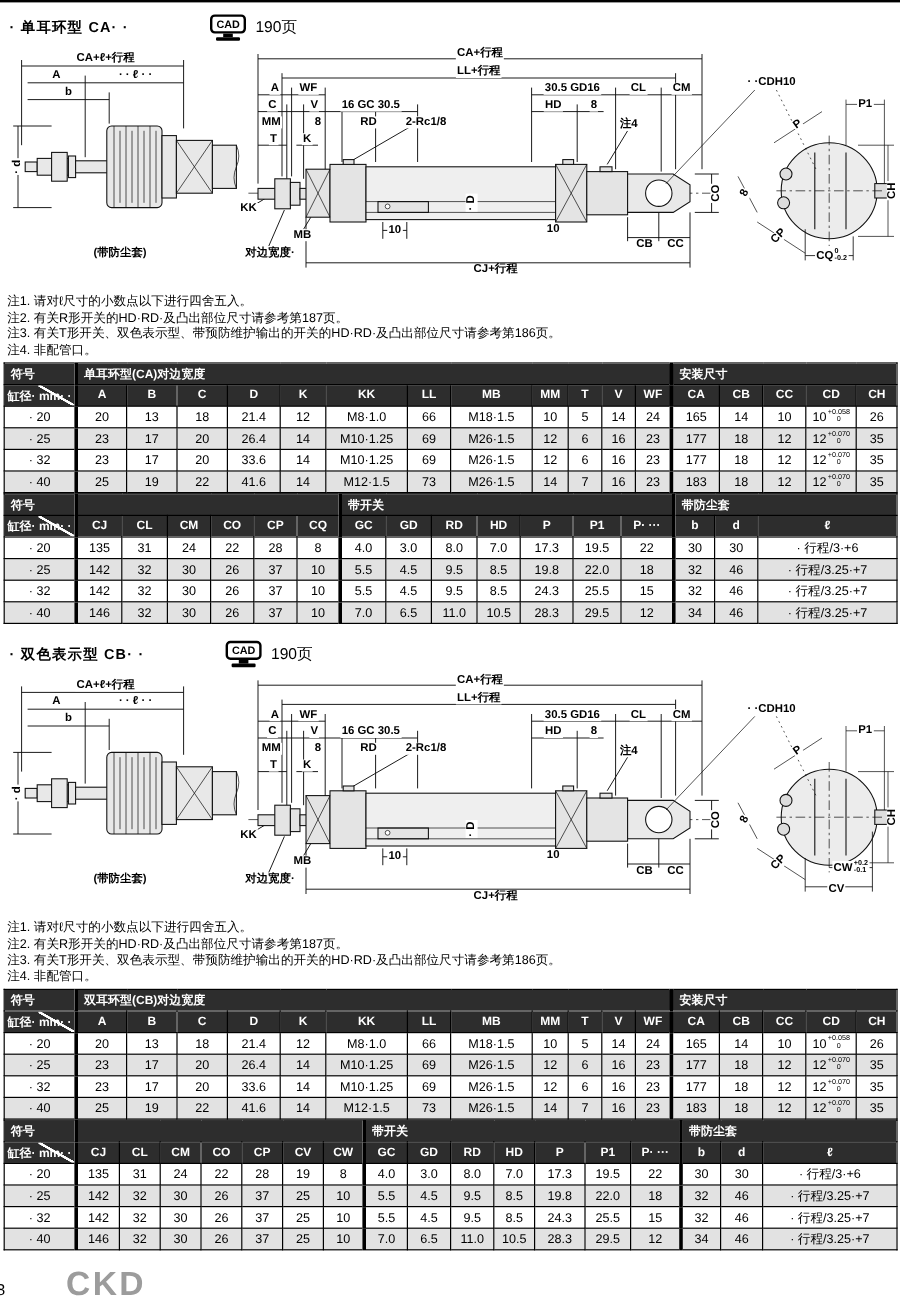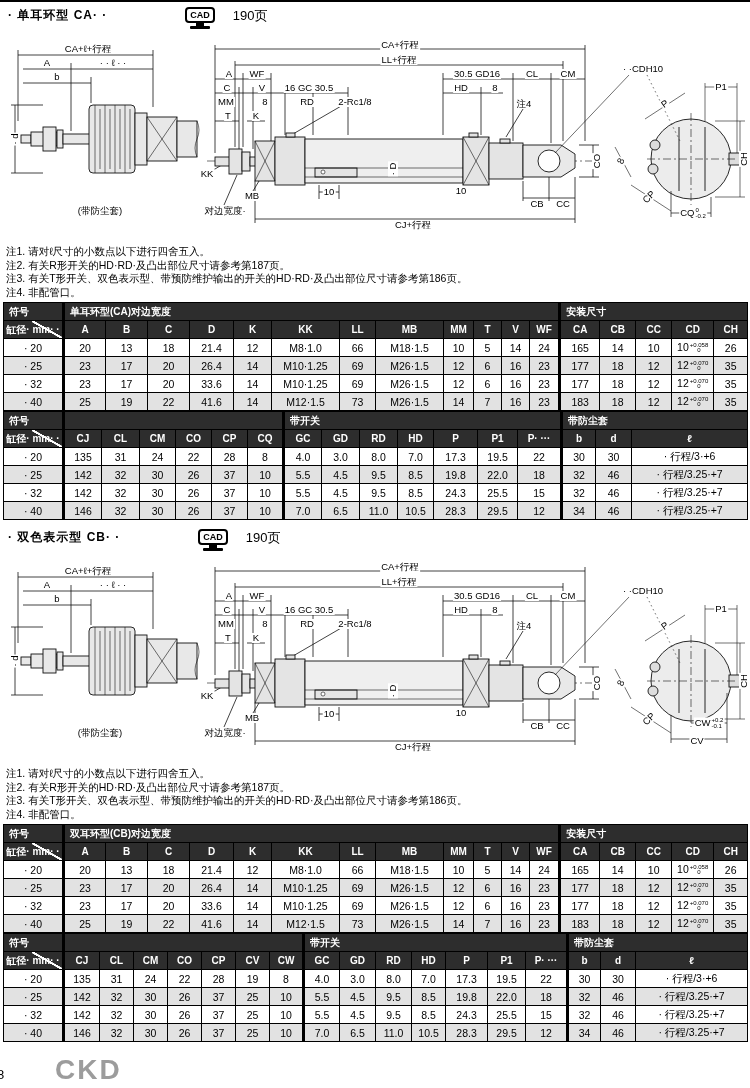--- a/index.html
+++ b/index.html
@@ -1,29 +1,29 @@
 <!DOCTYPE html>
 <html><head>
 <meta charset="utf-8">
 <style>
   html,body{margin:0;padding:0;background:#fff;}
   .sheet{width:750px;height:1088px;position:relative;overflow:hidden;background:#fff;
          font-family:"Liberation Sans","DejaVu Sans",sans-serif;color:#000;}
   .pagetitle{font-size:19px;font-weight:bold;padding:3px 0 2px 6px;letter-spacing:2px;}
   .titlerule{border-bottom:2px solid #000;margin:0;}
-  .cadrow{display:flex;align-items:flex-start;gap:18px;margin:5px 0 0 8px;height:32px;}
+  .cadrow{display:flex;align-items:center;gap:8px;margin:5px 0 0 8px;height:32px;}
   .seclabel{font-size:12px;font-weight:bold;letter-spacing:1px;}
   .cadicon{display:inline-flex;flex-direction:column;align-items:center;margin-left:60px;}
   .cadscreen{border:2px solid #000;border-radius:4px;font-size:9px;font-weight:bold;padding:1px 3px;line-height:10px;}
   .cadneck{width:8px;height:3px;background:#000;}
   .cadbase{width:20px;height:3px;background:#000;border-radius:1px;}
   .cadpage{font-size:13px;}
   .diagram{position:relative;width:744px;height:200px;margin:2px 3px 0 3px;}
   .diagram svg{position:absolute;left:0;top:0;}
-  .overlay{position:absolute;left:0;top:0;width:100%;height:100%;}
+  .overlay{position:absolute;left:0;top:0;width:100%;height:100%;font-weight:bold;}
   .dlabel{position:absolute;font-size:9.5px;white-space:nowrap;background:#fff;padding:0 1px;line-height:10px;}
   .tol{display:inline-flex;flex-direction:column;font-size:6px;line-height:5.5px;vertical-align:middle;margin-left:1px;}
   .tol i{font-style:normal;}
   .notes{margin:4px 16px 3px 6px;font-size:10.5px;line-height:13.5px;}
   .note{white-space:nowrap;}
   table{border-collapse:collapse;table-layout:fixed;width:744px;margin:0 3px;}
   th,td{border:1px solid #000;text-align:center;padding:0;height:17px;font-size:10.5px;
         overflow:hidden;white-space:nowrap;}
   thead th{background:#2d2d2d;color:#fff;font-weight:bold;font-size:10px;}
   tr.grow th{text-align:left;padding-left:5px;}

